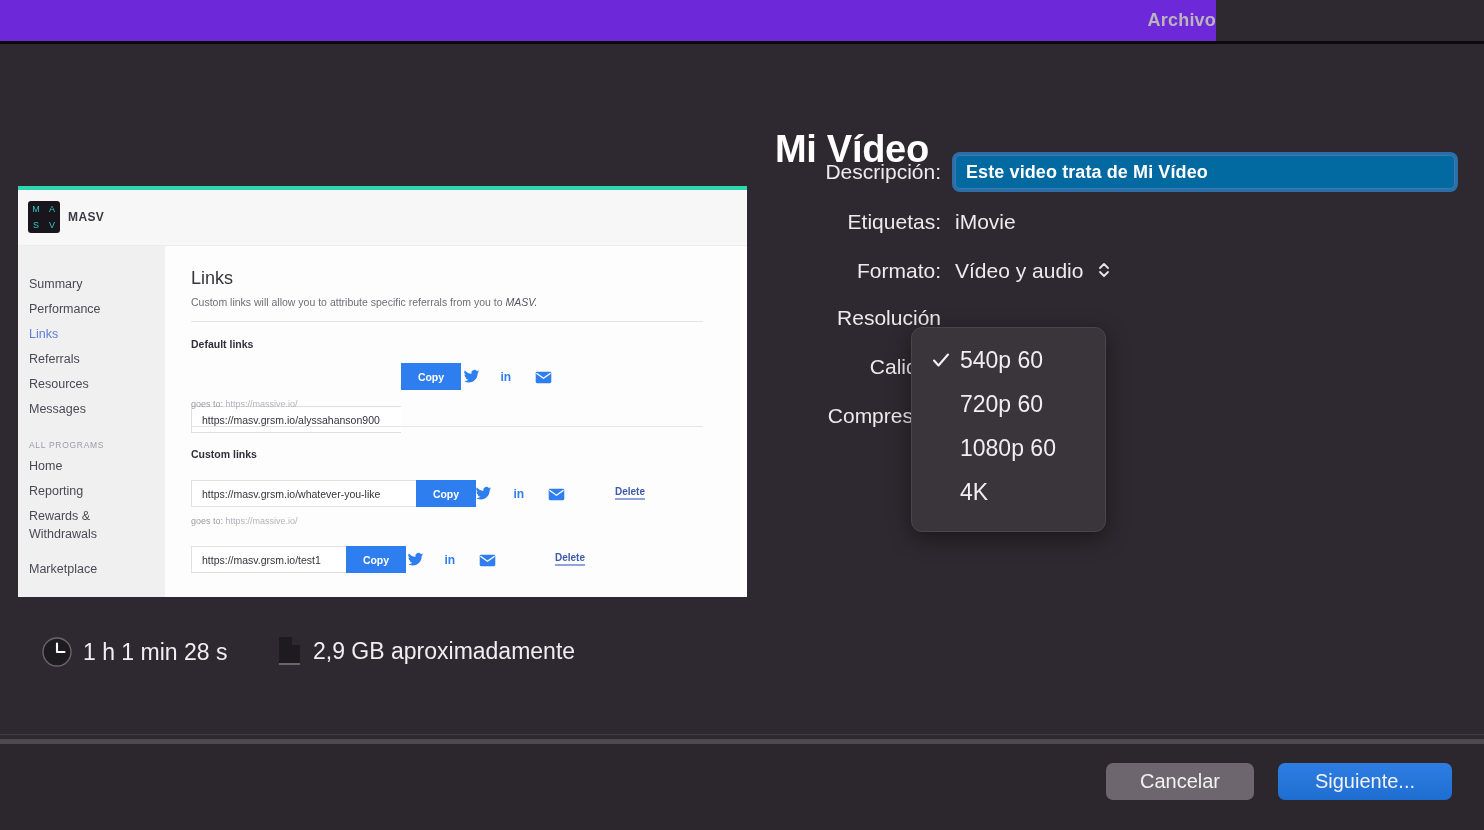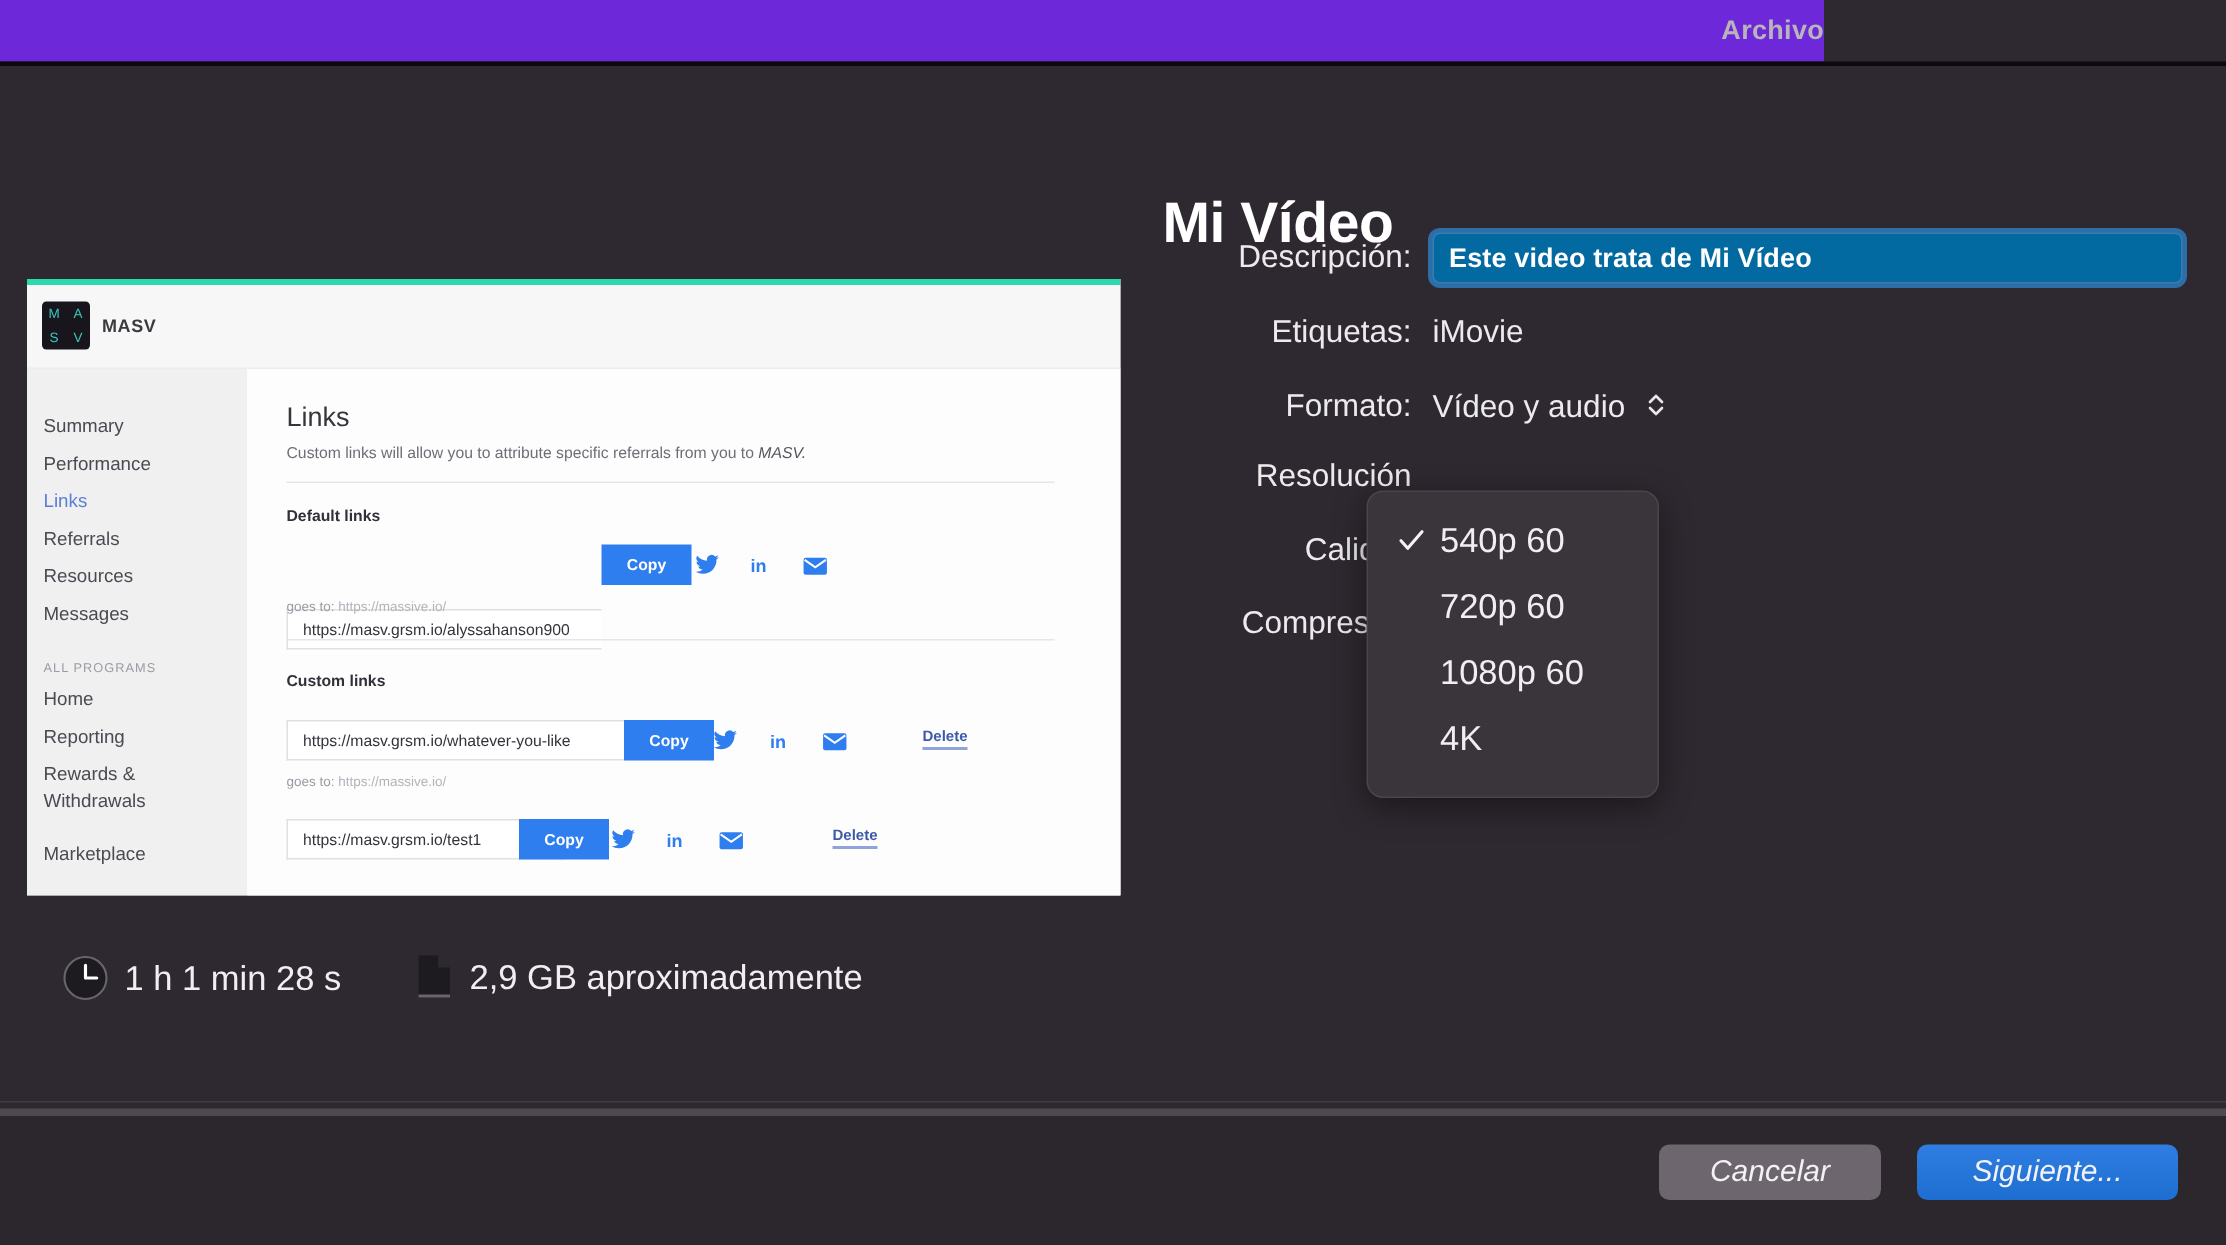--- a/index.html
+++ b/index.html
@@ -43,21 +43,20 @@
 
   
   .btn {
     position: absolute;
     border: none; border-radius: 7px;
     font-family: "Liberation Sans", sans-serif;
     font-size: 20px; color: #f2f1f3;
     cursor: default;
     display: flex; align-items: center; justify-content: center;
     padding: 0 18px;
-    font-style: italic;
   }
   .btn-cancel { left: 1106px; top: 763px; width: 148px; height: 37px; background: #6e666e; }
   .btn-next   { left: 1278px; top: 763px; width: 174px; height: 37px; background: #2573d8;
                 background: linear-gradient(#2f7de2, #1e6ed1); }
 
   
   .preview {
     position: absolute; left: 18px; top: 142px; width: 729px; height: 411px;
     background: #ffffff; overflow: hidden;
   }

